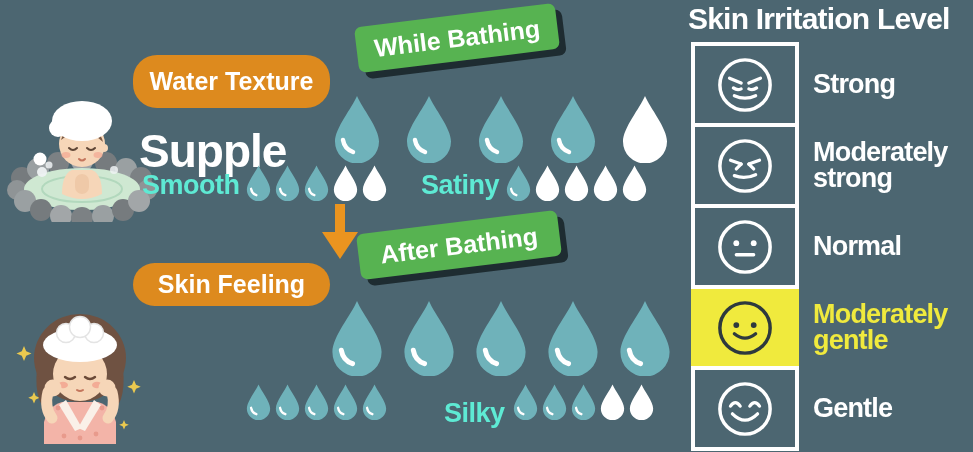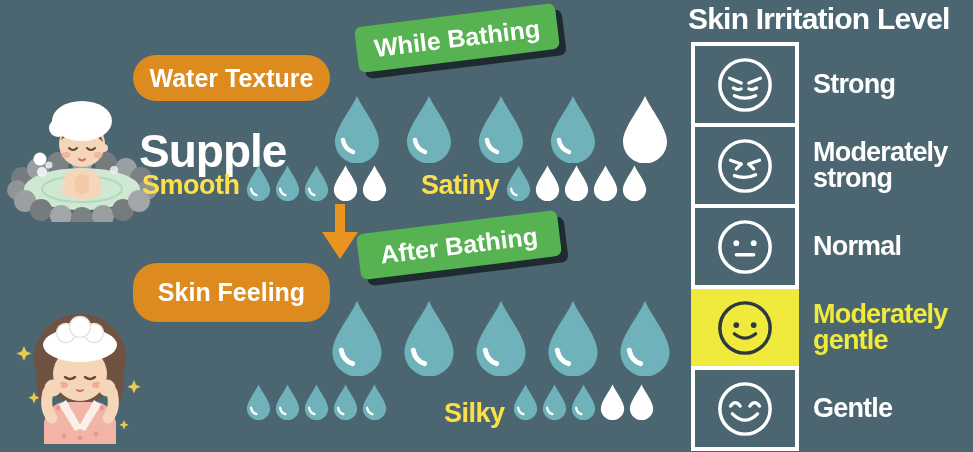--- a/index.html
+++ b/index.html
@@ -1,34 +1,34 @@
 <!DOCTYPE html>
 <html><head>
 <meta charset="utf-8">
 <style>
   html,body{margin:0;padding:0;background:#4c6671;}
   .stage{position:relative;width:973px;height:452px;background:#4c6671;overflow:hidden;
          font-family:"Liberation Sans",sans-serif;font-weight:bold;color:#fff;}
 
   .badge{position:absolute;background:#dd8a1e;color:#fff;border-radius:24px;
          display:flex;align-items:center;justify-content:center;font-size:25px;}
-  .badge.b1{left:133px;top:55px;width:197px;height:46px;}
-  .badge.b2{left:133px;top:263px;width:197px;height:59px;}
+  .badge.b1{left:133px;top:55px;width:197px;height:53px;}
+  .badge.b2{left:133px;top:263px;width:197px;height:43px;}
 
   .banner{position:absolute;background:#57b351;color:#fff;border-radius:7px;
           display:flex;align-items:center;justify-content:center;font-size:25px;
           transform:rotate(-7deg);box-shadow:6px 7px 0 #1e2c31;}
   .banner.t1{left:356px;top:15px;width:202px;height:46px;}
   .banner.t2{left:358px;top:222px;width:202px;height:46px;}
 
   .big-label{position:absolute;font-size:46px;line-height:1;color:#fff;letter-spacing:-1px;}
   .big-label.l1{left:139px;top:104px;margin-top:24px;}
   .big-label.l2{left:139px;top:330px;}
 
-  .sub-label{position:absolute;font-size:27px;color:#fde047;letter-spacing:-0.5px;}
+  .sub-label{position:absolute;font-size:27px;color:#5eead4;letter-spacing:-0.5px;}
 
   .drops-row{position:absolute;display:flex;align-items:flex-end;}
   .drops-row span{display:block;line-height:0;}
 
   .arrow{position:absolute;left:320px;top:204px;width:40px;height:55px;}
 
   .character{position:absolute;line-height:0;}
   .char1{left:6px;top:86px;}
   .char2{left:12px;top:288px;}
 

